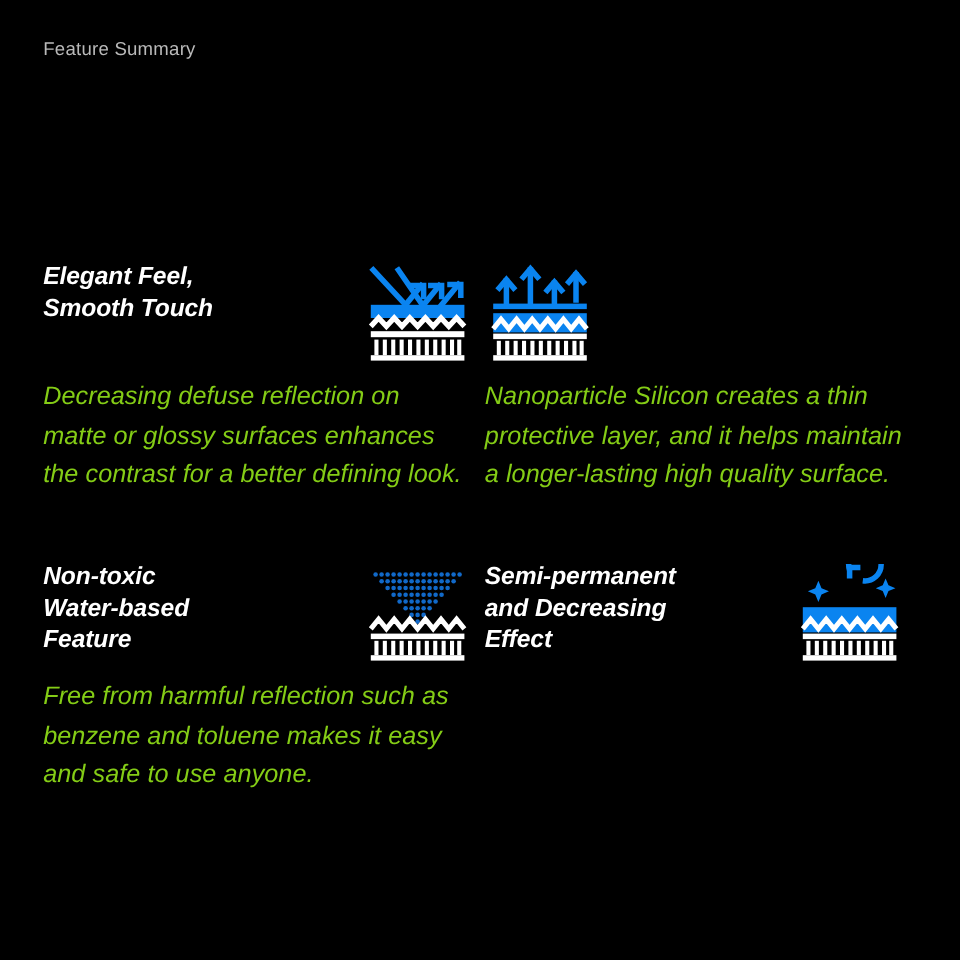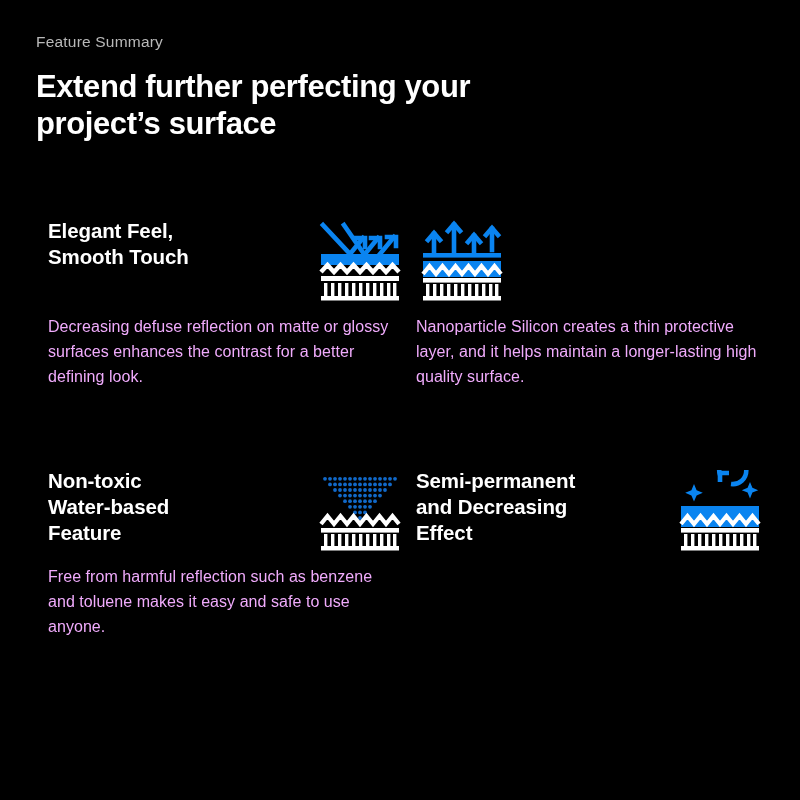--- a/index.html
+++ b/index.html
@@ -24,63 +24,62 @@
     font-size:31px;
     font-weight:700;
     line-height:1.20;
     color:#ffffff;
     letter-spacing:-0.4px;
     max-width:470px;
   }
 
   .grid {
     position:absolute;
-    left:48px; top:218px;
+    left:36px; top:218px;
     width:728px;
     display:grid;
     grid-template-columns:368px 360px;
     grid-template-rows:250px 250px;
+    font-style:italic;
   }
   .cell { position:relative; padding-right:10px; }
 
   .cell-head {
     display:flex;
     justify-content:space-between;
     align-items:flex-start;
     min-height:80px;
   }
   .feat-title {
     font-size:20.5px;
     font-weight:700;
     line-height:1.28;
     color:#fff;
     letter-spacing:-0.1px;
     max-width:215px;
     white-space:pre-line;
   }
   .feat-body {
     margin-top:13px;
-    font-size:16px;
+    font-size:21px;
     line-height:1.55;
-    color:#f0abfc;
+    color:#84cc16;
     font-weight:400;
     max-width:352px;
     letter-spacing:.05px;
   }
   .icon-wrap { width:92px; flex:0 0 92px; padding-top:2px; }
   .icon-wrap svg { display:block; width:92px; height:82px; }
 </style>
 </head>
 <body>
 
 <div class="page">
 
   <div class="eyebrow">Feature Summary</div>
-  <h1 class="headline">Extend further perfecting
-your project’s surface</h1>
 
   <div class="grid">
 
     <div class="cell">
       <div class="cell-head">
         <div class="feat-title">Elegant Feel,
 Smooth Touch</div>
         <div class="icon-wrap">
           <svg viewBox="0 0 92 82" xmlns="http://www.w3.org/2000/svg">
             <g stroke="#0a84f0" stroke-width="4.6" fill="none" stroke-linecap="square">

